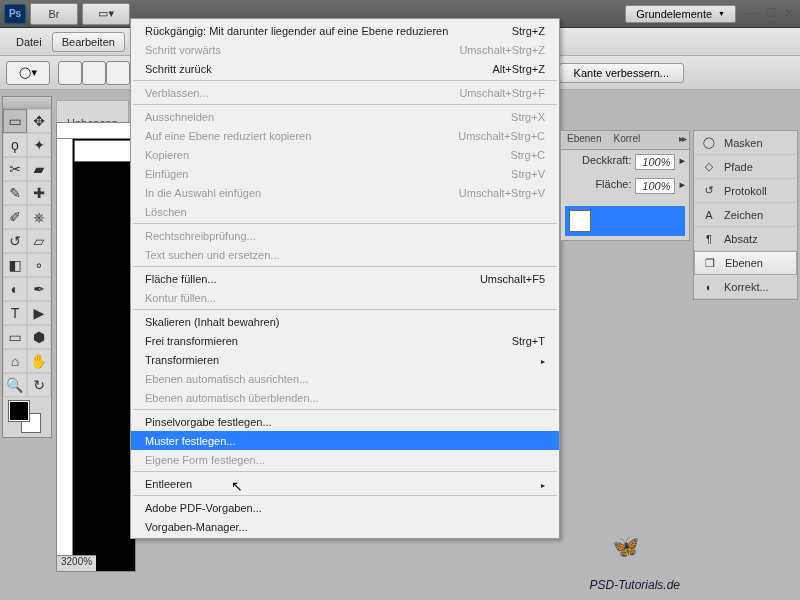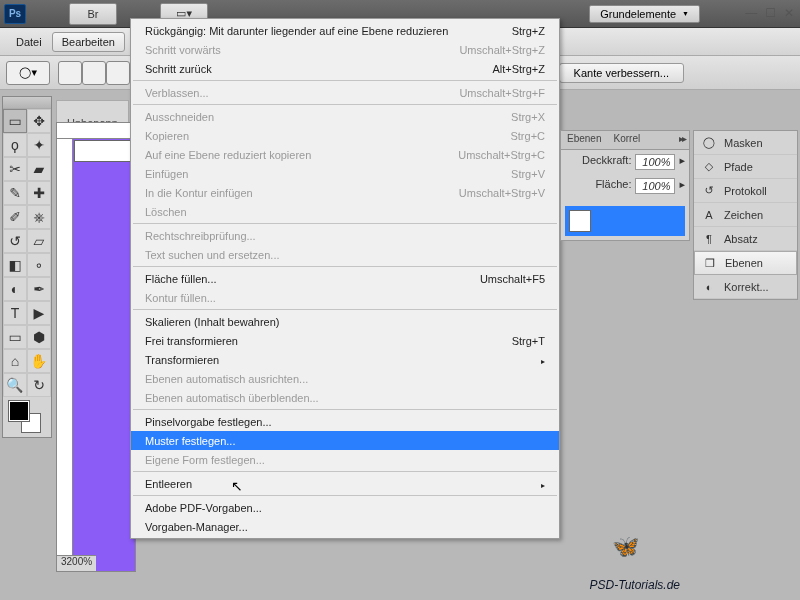--- a/index.html
+++ b/index.html
@@ -1,21 +1,21 @@
 <!DOCTYPE html>
 <html><head>
 <meta charset="utf-8">
 <style>
 * { margin: 0; padding: 0; box-sizing: border-box; font-family: "Segoe UI", Tahoma, sans-serif; font-size: 11px; }
 body { background: #b8b8b8; width: 800px; height: 600px; overflow: hidden; position: relative; }
 
-.top-bar { height: 28px; background: linear-gradient(#6c6c6c, #555); border-bottom: 1px solid #333; display: flex; align-items: center; padding: 0 4px; gap: 39px; }
+.top-bar { height: 28px; background: linear-gradient(#6c6c6c, #555); border-bottom: 1px solid #333; display: flex; align-items: center; padding: 0 4px; }
 .top-bar .ps-logo { width: 22px; height: 20px; background: #0a2f5c; border: 1px solid #1a5490; display: flex; align-items: center; justify-content: center; color: #7fb3e8; font-weight: bold; font-size: 10px; border-radius: 2px; }
 .top-bar .tool-btn { width: 48px; height: 22px; border: 1px solid #888; background: linear-gradient(#e8e8e8,#ccc); margin-left: 4px; border-radius: 2px; display:flex; align-items:center; justify-content:center; color:#333;}
-.top-bar .workspace { margin-left: auto; margin-right: 96px; background: linear-gradient(#e8e8e8,#ccc); border: 1px solid #888; padding: 2px 10px; border-radius: 2px; display: flex; align-items: center; }
+.top-bar .workspace { margin-left: auto; margin-right: 60px; background: linear-gradient(#e8e8e8,#ccc); border: 1px solid #888; padding: 2px 10px; border-radius: 2px; display: flex; align-items: center; }
 .top-bar .workspace::after { content: "▼"; font-size: 7px; margin-left: 6px; }
 .top-bar .win-btns { position: absolute; right: 6px; top: 6px; display: flex; gap: 8px; color: #555; }
 .top-bar .win-btns span { font-size: 12px; cursor: default; }
 
 .menu-bar { height: 28px; background: linear-gradient(#e8e8e8,#d4d4d4); border-bottom: 1px solid #aaa; display: flex; align-items: center; padding: 0 6px; }
 .menu-bar .menu-item { padding: 4px 10px; border-radius: 3px; color: #222; }
 .menu-bar .menu-item.active { background: linear-gradient(#f6f6f6,#dedede); border: 1px solid #999; padding: 3px 9px; }
 
 .options-bar { height: 34px; background: linear-gradient(#e4e4e4,#d0d0d0); border-bottom: 1px solid #aaa; display: flex; align-items: center; padding: 0 6px; gap: 8px; }
 .options-bar .opt-sel { width: 44px; height: 24px; border: 1px solid #888; background: #f0f0f0; border-radius: 3px; display:flex; align-items:center; justify-content:center;}
@@ -27,21 +27,21 @@
 .tools-panel { position: absolute; left: 2px; top: 96px; width: 50px; background: #d4d4d4; border: 1px solid #888; }
 .tools-panel .grip { height: 12px; background: linear-gradient(#ccc,#b4b4b4); border-bottom: 1px solid #aaa; }
 .tool-grid { display: grid; grid-template-columns: 1fr 1fr; }
 .tool-cell { height: 24px; border: 1px solid #c6c6c6; background: #d8d8d8; display: flex; align-items: center; justify-content: center; font-size: 14px; color: #333; }
 .tool-cell.sel { background: #bfbfbf; border: 1px solid #888; }
 .color-swatch { position: relative; height: 40px; }
 .color-swatch .fg { position:absolute; left:6px; top:4px; width:20px; height:20px; background:#000; border:1px solid #fff; box-shadow:0 0 0 1px #666;}
 .color-swatch .bg { position:absolute; left:18px; top:16px; width:20px; height:20px; background:#fff; border:1px solid #666;}
 
 .doc-tab { position: absolute; left: 56px; top: 100px; height: 22px; padding: 16px 10px; background: #d8d8d8; border-top: 1px solid #aaa; border-left: 1px solid #aaa; border-right: 1px solid #aaa; color: #444; }
-.canvas { position: absolute; left: 56px; top: 122px; width: 80px; height: 450px; background: #8b5cf6; border: 1px solid #888; }
+.canvas { position: absolute; left: 56px; top: 122px; width: 80px; height: 450px; background: #000000; border: 1px solid #888; }
 .canvas .ruler-h { height: 16px; background: #fff; border-bottom: 1px solid #888; }
 .canvas .ruler-v { position: absolute; left: 0; top: 16px; width: 16px; bottom: 16px; background: #fff; border-right: 1px solid #888; }
 .canvas .paper { position: absolute; left: 18px; top: 18px; width: 58px; height: 20px; background: #fff; box-shadow: 0 0 0 1px #666; }
 .canvas .status { position: absolute; left: 0; bottom: 0; height: 16px; background: #d8d8d8; border-top: 1px solid #888; padding: 0 4px; font-size: 10px; color: #333; }
 
 .edit-menu { position: absolute; left: 130px; top: 18px; width: 430px; background: #f0f0f0; border: 1px solid #999; box-shadow: 2px 2px 4px rgba(0,0,0,0.3); padding: 2px 0;}
 .edit-menu .row { display: flex; align-items: center; height: 19px; padding: 0 14px; color: #222; }
 .edit-menu .row.disabled { color: #9a9a9a; }
 .edit-menu .row.highlight { background: #2a7fff; color: #fff; }
 .edit-menu .row .shortcut { margin-left: auto; }
@@ -160,33 +160,33 @@
   <div class="row disabled">
       <span>Verblassen...</span>
       <span class="shortcut">Umschalt+Strg+F</span>
     </div>
   <div class="sep"></div>
   <div class="row disabled">
       <span>Ausschneiden</span>
       <span class="shortcut">Strg+X</span>
     </div>
   <div class="row disabled">
+      <span>Auf eine Ebene reduziert kopieren</span>
+      <span class="shortcut">Umschalt+Strg+C</span>
+    </div>
+  <div class="row disabled">
       <span>Kopieren</span>
       <span class="shortcut">Strg+C</span>
     </div>
   <div class="row disabled">
-      <span>Auf eine Ebene reduziert kopieren</span>
-      <span class="shortcut">Umschalt+Strg+C</span>
-    </div>
-  <div class="row disabled">
       <span>Einfügen</span>
       <span class="shortcut">Strg+V</span>
     </div>
   <div class="row disabled">
-      <span>In die Kontur einfügen</span>
+      <span>In die Auswahl einfügen</span>
       <span class="shortcut">Umschalt+Strg+V</span>
     </div>
   <div class="row disabled">
       <span>Löschen</span>
     </div>
   <div class="sep"></div>
   <div class="row disabled">
       <span>Rechtschreibprüfung...</span>
     </div>
   <div class="row disabled">

